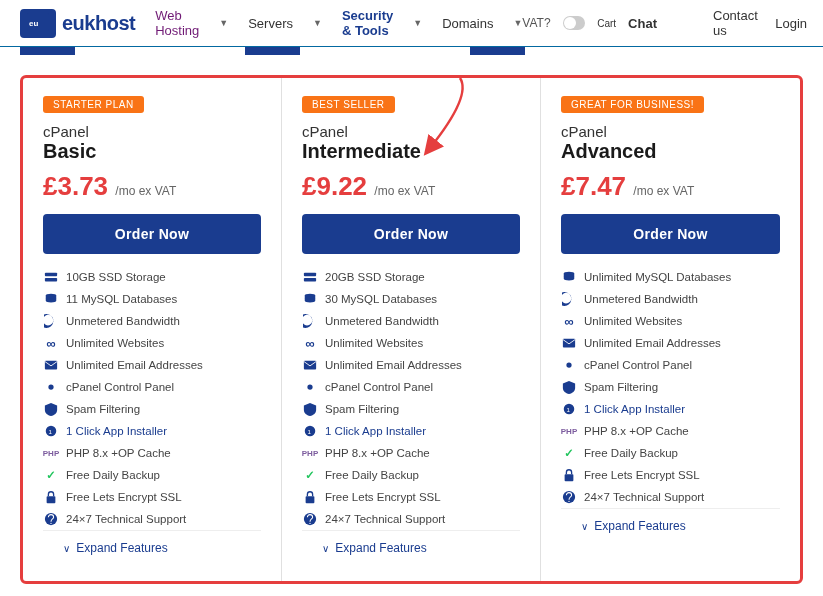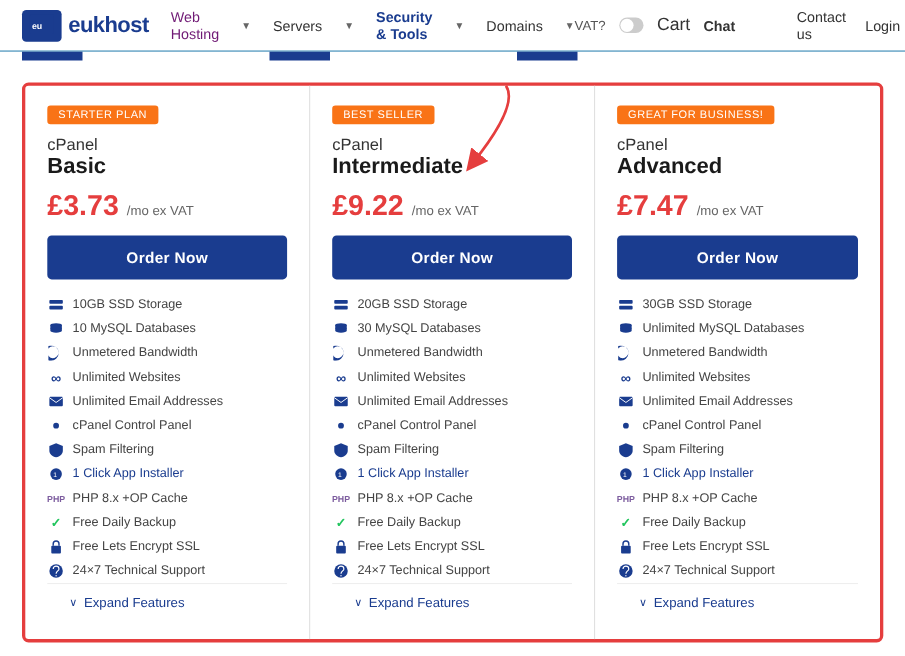--- a/index.html
+++ b/index.html
@@ -79,21 +79,21 @@
     <span style="color:#1a3c8f;font-weight:600;font-size:13px;">Security &amp; Tools</span>
     <span style="font-size:9px;color:#666;">▼</span>
 
     <span style="color:#333;font-size:13px;">Domains</span>
     <span style="font-size:9px;color:#666;">▼</span>
   </div>
 
   <div class="nav-right">
     <span style="font-size:12px;color:#555;">VAT?</span>
     <div class="toggle-pill"></div>
-    <span style="font-size:16px;color:#333;cursor:pointer;">Cart</span>
+    <span style="font-size:10px;color:#333;cursor:pointer;">Cart</span>
     <span style="font-size:13px;color:#333;cursor:pointer;font-weight:600;">Chat</span>
     <span style="font-size:13px;color:#333;cursor:pointer;margin-left:44px;">Contact us</span>
     <span style="font-size:13px;color:#333;cursor:pointer;">Login</span>
   </div>
 </nav>
 
 <div style="display:flex; gap: 0; height:8px; background:#fff; padding: 0 20px;">
   <div style="background:#1a3c8f;width:55px;height:8px;"></div>
   <div style="width:170px;"></div>
   <div style="background:#1a3c8f;width:55px;height:8px;"></div>
@@ -140,21 +140,21 @@
             <span>10GB SSD Storage</span>
           </li>
           <li>
             <span class="feat-icon" style="color:#1a3c8f;">
               <svg viewBox="0 0 16 16" fill="currentColor">
                   <ellipse cx="8" cy="4" rx="6" ry="2"></ellipse>
                   <path d="M2 4v3c0 1.1 2.7 2 6 2s6-.9 6-2V4"></path>
                   <path d="M2 7v3c0 1.1 2.7 2 6 2s6-.9 6-2V7"></path>
                 </svg>
             </span>
-            <span>10 MySQL Databases</span>
+            <span>11 MySQL Databases</span>
           </li>
           <li>
             <span class="feat-icon" style="color:#1a3c8f;">
               <svg viewBox="0 0 16 16" fill="currentColor">
                   <path d="M8 2a8 8 0 100 12A8 8 0 008 2zm0 10a6 6 0 110-10 6 6 0 010 10z"></path>
                 </svg>
             </span>
             <span>Unmetered Bandwidth</span>
           </li>
           <li>
@@ -354,29 +354,20 @@
           <span style="color:#e53e3e;font-size:26px;font-weight:700;margin-top:20px;">£7.47</span>
           <span style="font-size:12px;color:#666;font-weight:400;">/mo ex VAT</span>
         </div>
         <div class="order-btn-wrap">
           <button class="order-btn">Order Now</button>
         </div>
         <ul class="features-list">
           <li>
               <span class="feat-icon" style="color:#1a3c8f;">
                 <svg viewBox="0 0 16 16" fill="currentColor">
-                  <rect x="1" y="3" width="14" height="4" rx="1"></rect>
-                  <rect x="1" y="9" width="14" height="4" rx="1"></rect>
-                </svg>
-              </span>
-              <span>30GB SSD Storage</span>
-            </li>
-          <li>
-              <span class="feat-icon" style="color:#1a3c8f;">
-                <svg viewBox="0 0 16 16" fill="currentColor">
                   <ellipse cx="8" cy="4" rx="6" ry="2"></ellipse>
                   <path d="M2 4v3c0 1.1 2.7 2 6 2s6-.9 6-2V4"></path>
                   <path d="M2 7v3c0 1.1 2.7 2 6 2s6-.9 6-2V7"></path>
                 </svg>
               </span>
               <span>Unlimited MySQL Databases</span>
             </li>
           <li>
               <span class="feat-icon" style="color:#1a3c8f;">
                 <svg viewBox="0 0 16 16" fill="currentColor">

